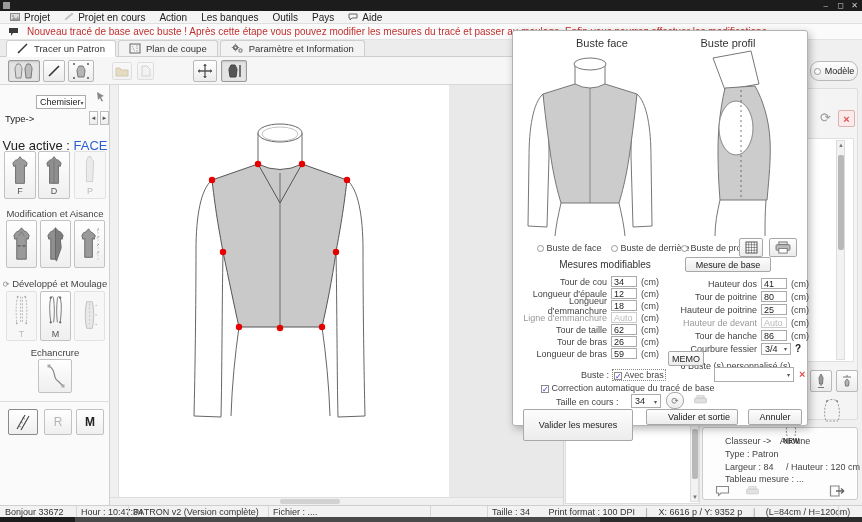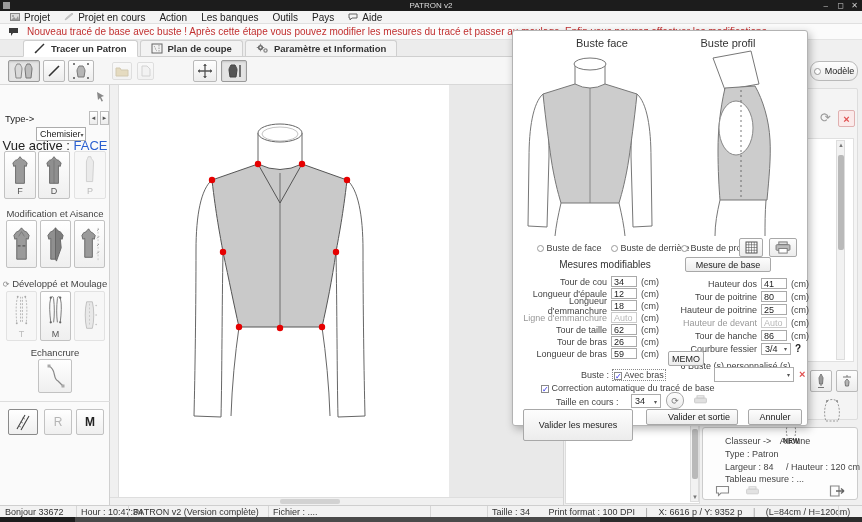--- a/index.html
+++ b/index.html
@@ -11,21 +11,21 @@
   #titlebar .ttl{position:absolute;left:0;right:0;top:1px;text-align:center;font-size:8px;color:#ddd;}
   .winctl{position:absolute;top:0;font-size:8px;color:#ccc;line-height:11px;}
   
   #menubar{left:0;top:11px;width:862px;height:13px;background:#f4f4f4;border-bottom:1px solid #e0e0e0;display:flex;align-items:center;gap:14px;padding:0 10px;font-size:10px;color:#222;}
   .mi{display:flex;align-items:center;gap:4px;cursor:default;}
   .mini-ic{width:10px;height:8px;display:inline-block;}
   
   #notif{left:0;top:24px;width:862px;height:16px;background:#fbfbfb;border-bottom:1px solid #e4e4e4;display:flex;align-items:center;gap:8px;padding:0 8px;}
   #notif .txt{color:#c23030;font-size:10px;white-space:nowrap;}
   
-  #tabbar{left:0;top:40px;width:862px;height:17px;background:#ececec;border-bottom:1px solid #cfcfcf;display:flex;align-items:flex-end;padding-left:23px;gap:2px;font-weight:bold;}
+  #tabbar{left:0;top:40px;width:862px;height:17px;background:#ececec;border-bottom:1px solid #cfcfcf;display:flex;align-items:flex-end;padding-left:6px;gap:2px;}
   .tab{height:16px;display:flex;align-items:center;gap:5px;padding:0 10px;border:1px solid #cfcfcf;border-bottom:none;border-radius:3px 3px 0 0;background:#f3f3f3;font-size:9.5px;color:#333;}
   .tab.active{background:#fff;height:17px;margin-bottom:-1px;border-bottom:1px solid #fff;}
   
   #toolbar{left:0;top:57px;width:862px;height:28px;background:#f6f6f6;border-bottom:1px solid #d8d8d8;}
   .tbtn{position:absolute;border:1px solid #b9b9b9;background:linear-gradient(#fefefe,#ececec);border-radius:2px;display:flex;align-items:center;justify-content:center;}
   .tbtn.flat{border-color:transparent;background:transparent;}
   .tbtn.dis{opacity:.38;}
   .tbtn.pressed{background:#e4e4e4;border-color:#9a9a9a;box-shadow:inset 0 1px 2px rgba(0,0,0,.15);}
   .lbl{position:absolute;font-size:9.5px;color:#333;}
   #zoomtrack{position:absolute;left:288px;top:70px;width:92px;height:2px;background:#c5c5c5;border-radius:1px;}
@@ -76,21 +76,20 @@
   .fine{font-size:9px;color:#444;}
   svg{display:block;}
 </style>
 </head>
 <body>
 
 <div id="app">
 
   <div class="abs" id="titlebar">
     <span class="abs" style="left:3px;top:2px;width:7px;height:7px;background:#9a9a9a;"></span>
-    <span class="ttl">PATRON v2</span>
     <span class="winctl" style="right:34px;">–</span>
     <span class="winctl" style="right:18px;">◻</span>
     <span class="winctl" style="right:4px;">✕</span>
   </div>
 
   <div class="abs" id="menubar">
     <span class="mi">
       <svg class="mini-ic" viewBox="0 0 10 8">
           <rect x="0.5" y="0.5" width="9" height="7" fill="#ddd" stroke="#888"></rect>
           <circle cx="3" cy="3" r="1" fill="#999"></circle>
@@ -219,21 +218,21 @@
         </svg>
     </div>
   </div>
 
   <div class="abs" id="sidebar">
     <svg class="abs" style="left:95px;top:6px;" width="11" height="11" viewBox="0 0 11 11">
         <path d="M2 1 L9 5 L6 6 L8 10 L6.5 10.5 L5 7 L3 9 Z" fill="#888"></path>
       </svg>
 
     <span class="abs" style="left:5px;top:28px;font-size:9.5px;">Type-&gt;</span>
-    <div class="abs sel" style="left:36px;top:42px;width:50px;height:14px;">
+    <div class="abs sel" style="left:36px;top:10px;width:50px;height:14px;">
       <span>Chemisier</span>
       <span style="font-size:6px;color:#555;">▾</span>
     </div>
     <div class="abs arrbtn" style="left:89px;top:26px;width:9px;height:14px;">◄</div>
     <div class="abs arrbtn" style="left:100px;top:26px;width:9px;height:14px;">►</div>
 
     <div class="abs" style="left:0;top:53px;width:110px;text-align:center;font-size:13px;">
       <span>Vue active :</span>
       <span style="color:#2a5fd0;">FACE</span>
     </div>

